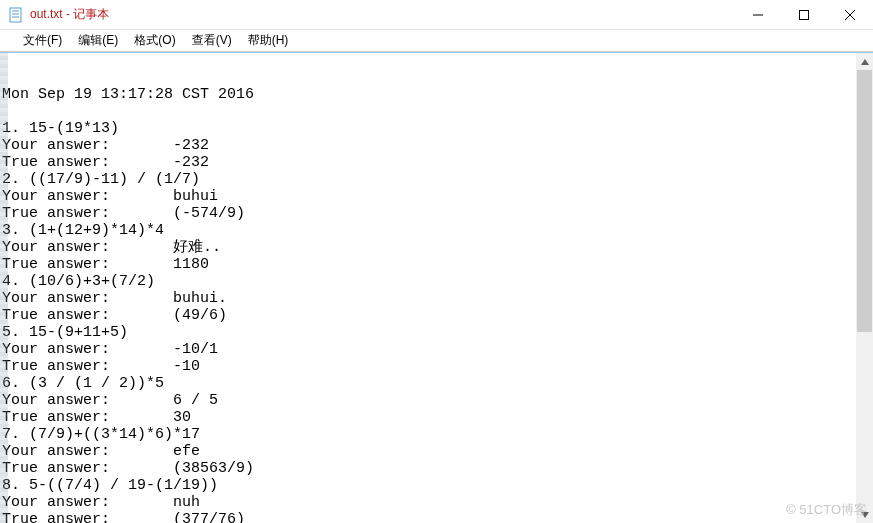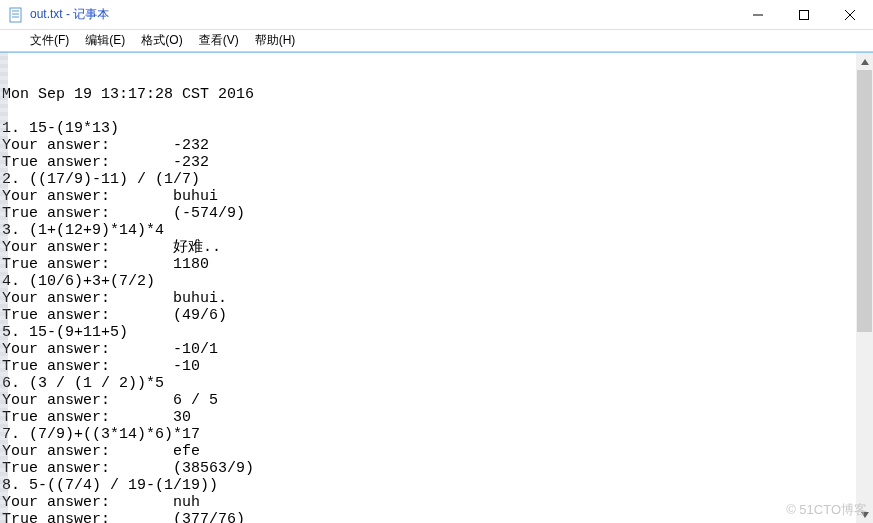--- a/index.html
+++ b/index.html
@@ -24,42 +24,42 @@
       width: 16px;
       height: 16px;
       margin-right: 6px;
       display: inline-flex;
       align-items: center;
       justify-content: center;
     }
     .title-bar .title {
       flex: 1;
       font-size: 12px;
-      color: #1d4ed8;
+      color: #b91c1c;
     }
     .window-controls {
       display: flex;
       height: 100%;
     }
     .window-controls .ctrl {
       width: 46px;
       height: 100%;
       display: flex;
       align-items: center;
       justify-content: center;
       font-family: "Segoe UI Symbol", sans-serif;
       font-size: 10px;
       color: #000;
     }
     .menu-bar {
       height: 22px;
       background: #fff;
       display: flex;
       align-items: center;
-      padding-left: 22px;
+      padding-left: 15px;
       border-bottom: 1px solid #d0d0d0;
       font-size: 12px;
     }
     .menu-item {
       padding: 2px 8px;
       cursor: default;
     }
     .content-wrap {
       position: relative;
       height: calc(523px - 30px - 22px);

